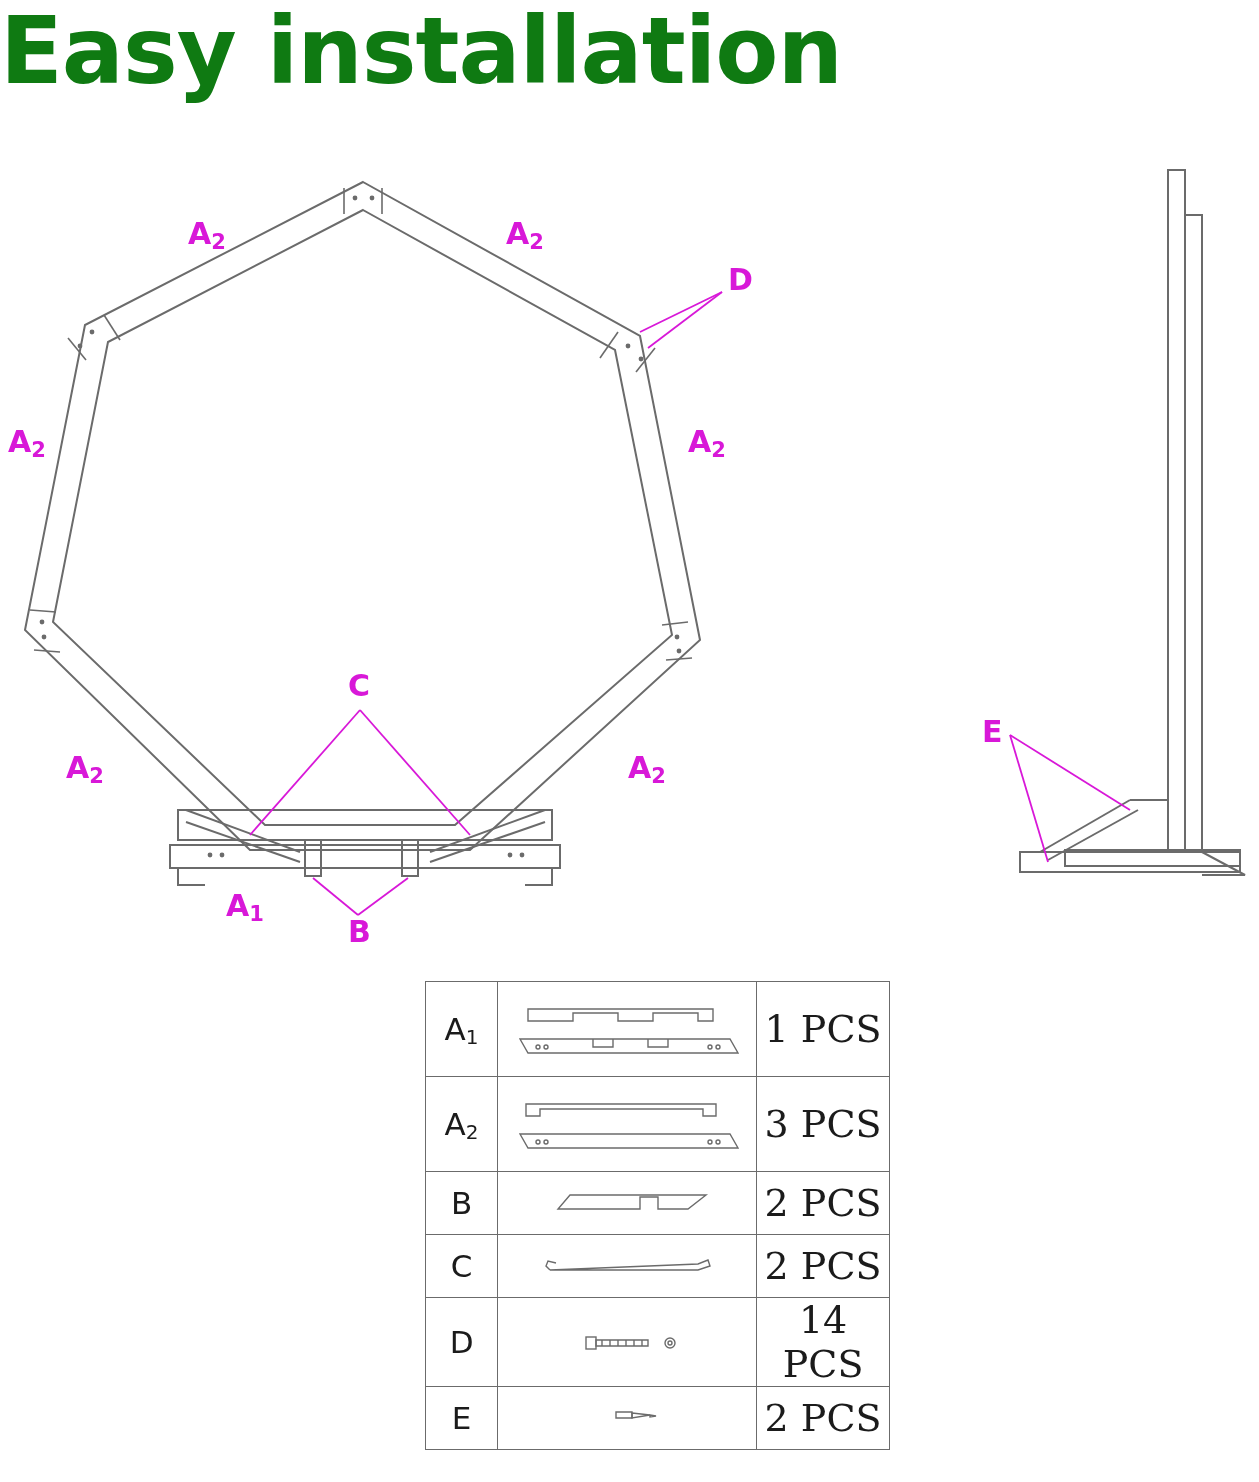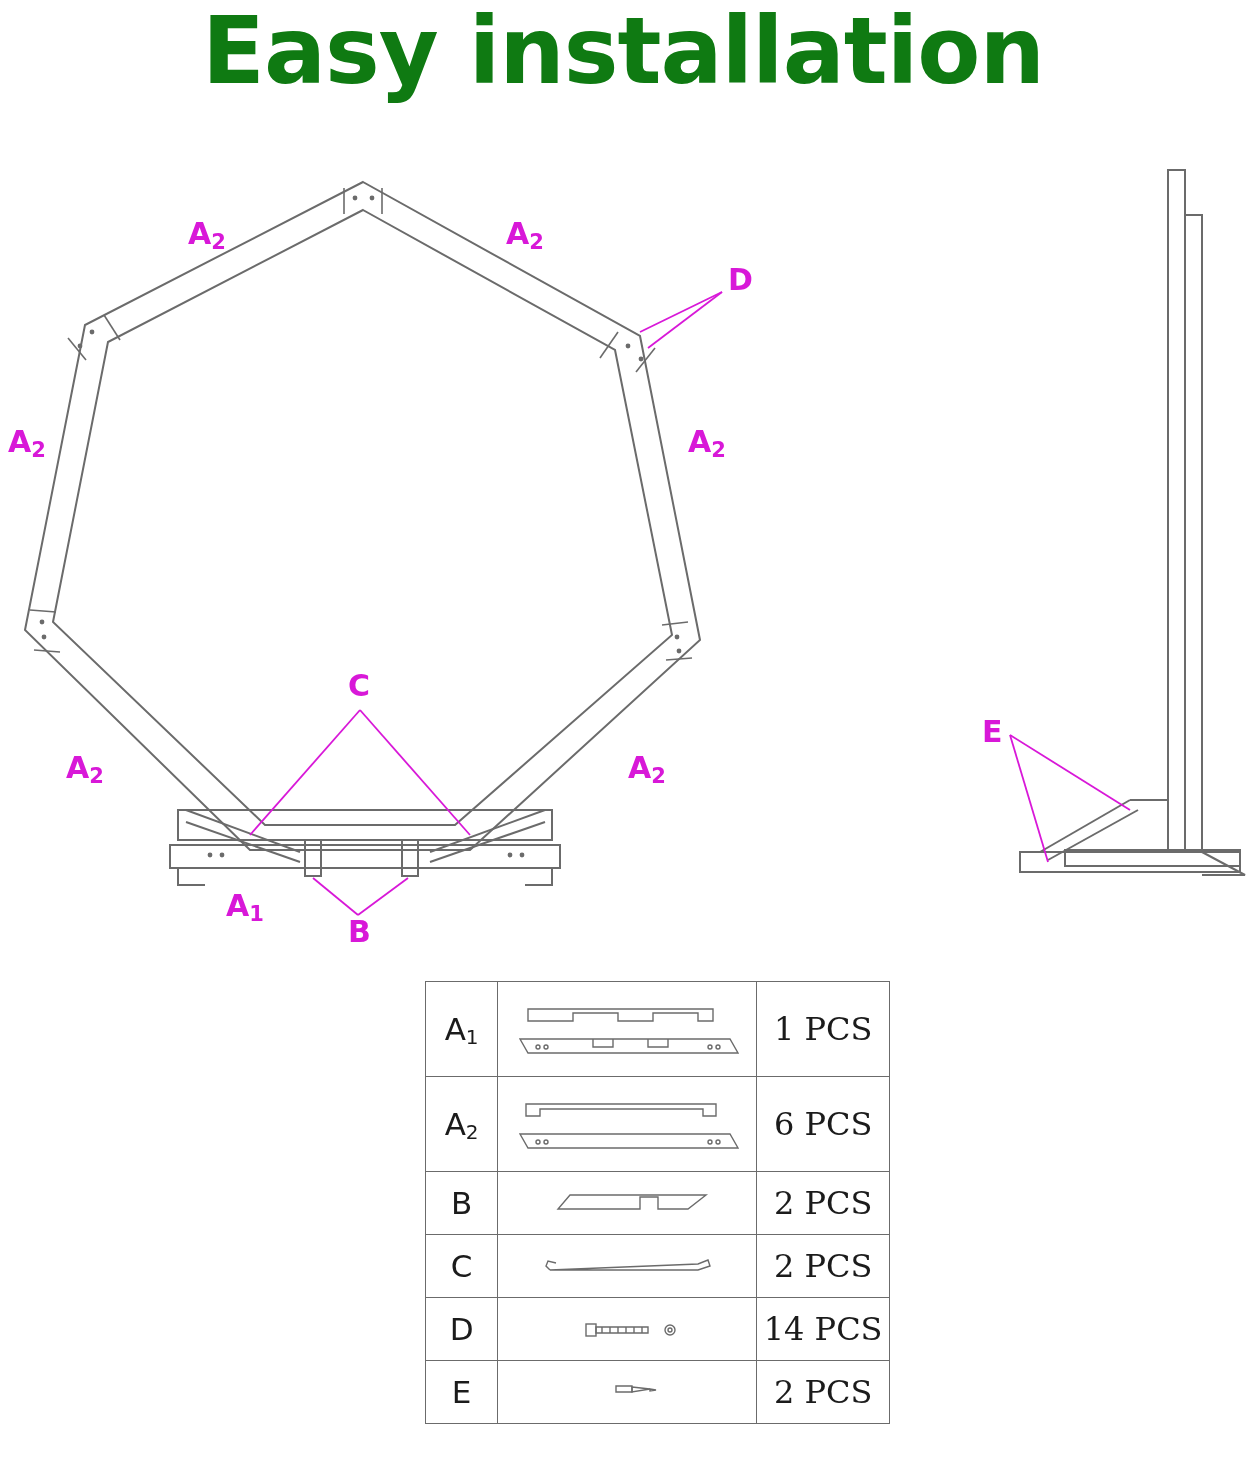--- a/index.html
+++ b/index.html
@@ -12,21 +12,21 @@
     height: 1482px;
     position: relative;
     font-family: "Liberation Sans", sans-serif;
     overflow: hidden;
   }
   #page-title {
     position: absolute;
     left: 0;
     top: 0;
     width: 1246px;
-    text-align: center;
+    text-align: left;
     font-family: "DejaVu Sans", sans-serif;
     font-weight: bold;
     font-size: 92px;
     line-height: 104px;
     color: #0f7a12;
     letter-spacing: -1px;
     white-space: nowrap;
   }
   #diagram-area {
     position: absolute;
@@ -60,21 +60,21 @@
     vertical-align: baseline;
     position: relative;
     top: 4px;
   }
   td.shape-cell {
     width: 258px;
   }
   td.qty-cell {
     width: 133px;
     font-family: "DejaVu Serif", serif;
-    font-size: 32px;
+    font-size: 38px;
     color: #1b1b1b;
   }
   .row-tall .code-cell, .row-tall .shape-cell, .row-tall .qty-cell {
     height: 94px;
   }
   .svg-block { display: block; }
   .label-pink {
     fill: #d818d8;
     font-family: "DejaVu Sans", sans-serif;
     font-weight: bold;
@@ -209,21 +209,21 @@
           <g fill="none" stroke="#6b6b6b" stroke-width="1.4">
             <path d="M28,26 L218,26 L218,38 L205,38 L205,31 L42,31 L42,38 L28,38 Z"></path>
             <path d="M22,56 L232,56 L240,70 L30,70 Z"></path>
             <circle cx="40" cy="64" r="2"></circle>
             <circle cx="48" cy="64" r="2"></circle>
             <circle cx="212" cy="64" r="2"></circle>
             <circle cx="220" cy="64" r="2"></circle>
           </g>
         </svg>
       </td>
-      <td class="qty-cell">6 PCS</td>
+      <td class="qty-cell">3 PCS</td>
     </tr>
 
     <tr>
       <td class="code-cell">
         <span>B</span><span class="sub"></span>
       </td>
       <td class="shape-cell">
         <svg class="svg-block" width="258" height="60" viewBox="0 0 258 60" xmlns="http://www.w3.org/2000/svg">
           <g fill="none" stroke="#6b6b6b" stroke-width="1.4">
             <path d="M60,36 L142,36 L142,24 L160,24 L160,36 L190,36 L208,22 L72,22 Z"></path>

